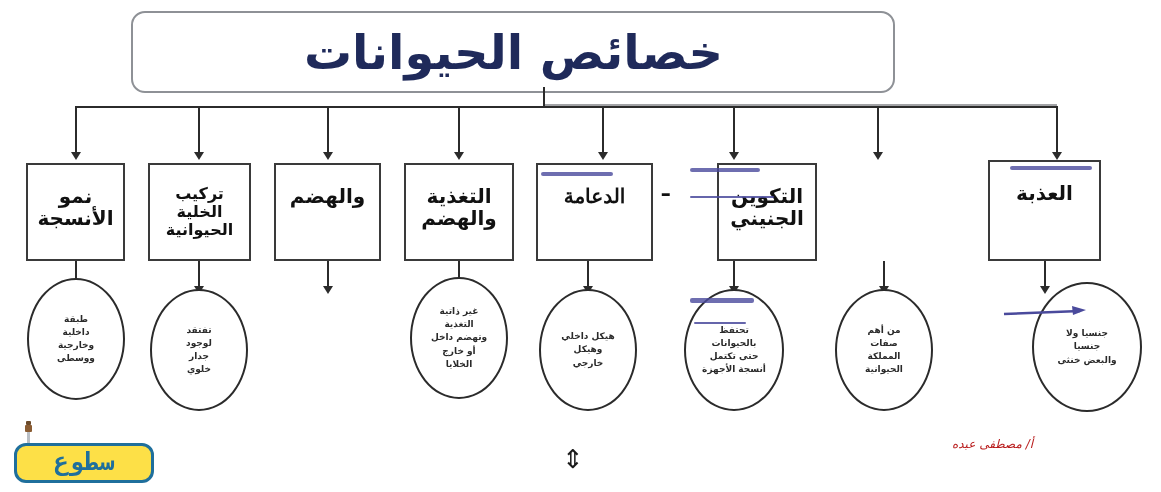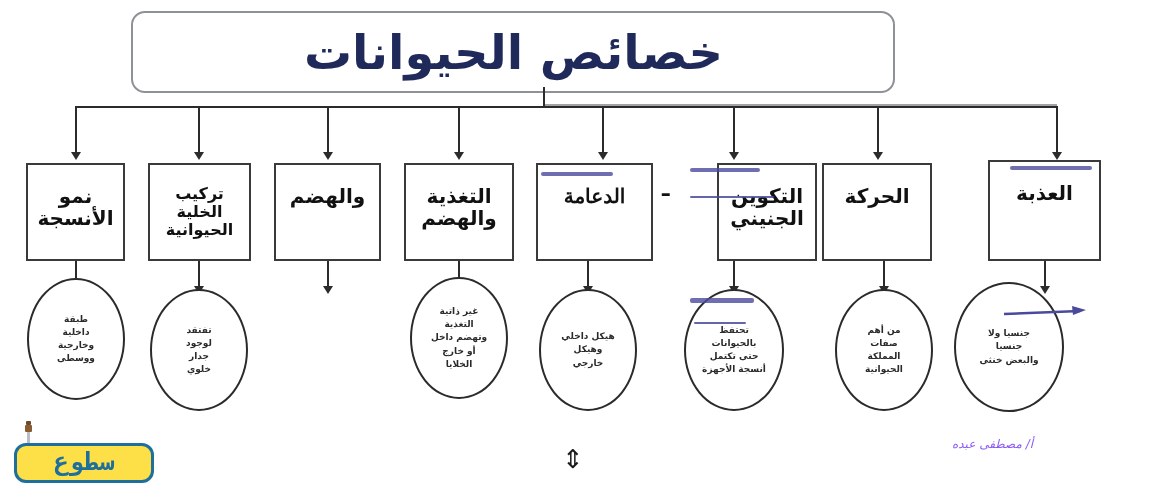--- a/index.html
+++ b/index.html
@@ -147,21 +147,21 @@
     font-size: 26px;
     line-height: 38px;
     text-align: center;
     filter: blur(0.4px);
   }
   .signature {
     position: absolute;
     left: 952px;
     top: 437px;
     font-size: 12px;
-    color: #8b5cf6;
+    color: #b91c1c;
     font-style: italic;
     letter-spacing: .5px;
     filter: blur(0.35px);
   }
 
   
   .watermark {
     position: absolute;
     left: 14px;
     top: 443px;
@@ -254,23 +254,20 @@
 
   <div class="node-box" style="left:684px; top:163px; width:100px; height:98px;margin-left:33px;">
     <div class="node-label">التكوين
 الجنيني</div>
   </div>
   <div class="marker" style="left:690px; top:168px; width:70px; height:4px;"></div>
   <div class="marker thin" style="left:690px; top:196px; width:84px;"></div>
 
   <div class="dash-mark" style="left:662px; top:176px;">ـ</div>
 
-  <div class="node-box" style="left:822px; top:163px; width:110px; height:98px;">
-    <div class="node-label">الحركة</div>
-  </div>
 
   <div class="node-box" style="left:988px; top:160px; width:113px; height:101px;">
     <div class="node-label">العذبة</div>
   </div>
   <div class="marker" style="left:1010px; top:166px; width:82px; height:4px;"></div>
 
   <div class="v-line" style="left:75px;  top:261px; width:2px; height:25px;"></div>
   <div class="arrow-head" style="left:71px; top:286px;"></div>
 
   <div class="v-line" style="left:198px; top:261px; width:2px; height:25px;"></div>
@@ -332,21 +329,21 @@
   <div class="marker" style="left:690px; top:298px; width:64px; height:5px;"></div>
   <div class="marker thin" style="left:694px; top:322px; width:52px;"></div>
 
   <div class="ellipse" style="left:835px; top:289px; width:98px; height:122px;">
     <div class="ellipse-label">من أهم
 صفات
 المملكة
 الحيوانية</div>
   </div>
 
-  <div class="ellipse" style="left:954px; top:282px; width:110px; height:130px;">
+  <div class="ellipse" style="left:1032px; top:282px; width:110px; height:130px;">
     <div class="ellipse-label">جنسيا ولا
 جنسيا
 والبعض خنثى</div>
   </div>
   <svg class="blue-arrow" width="90" height="16" style="left:1000px; top:305px;" viewBox="0 0 90 16">
     <line x1="4" y1="9" x2="80" y2="6" stroke="#4a4a9c" stroke-width="2.4"></line>
     <polygon points="86,5 72,1 73,10" fill="#4a4a9c"></polygon>
   </svg>
 
   <div class="updown">⇕</div>

